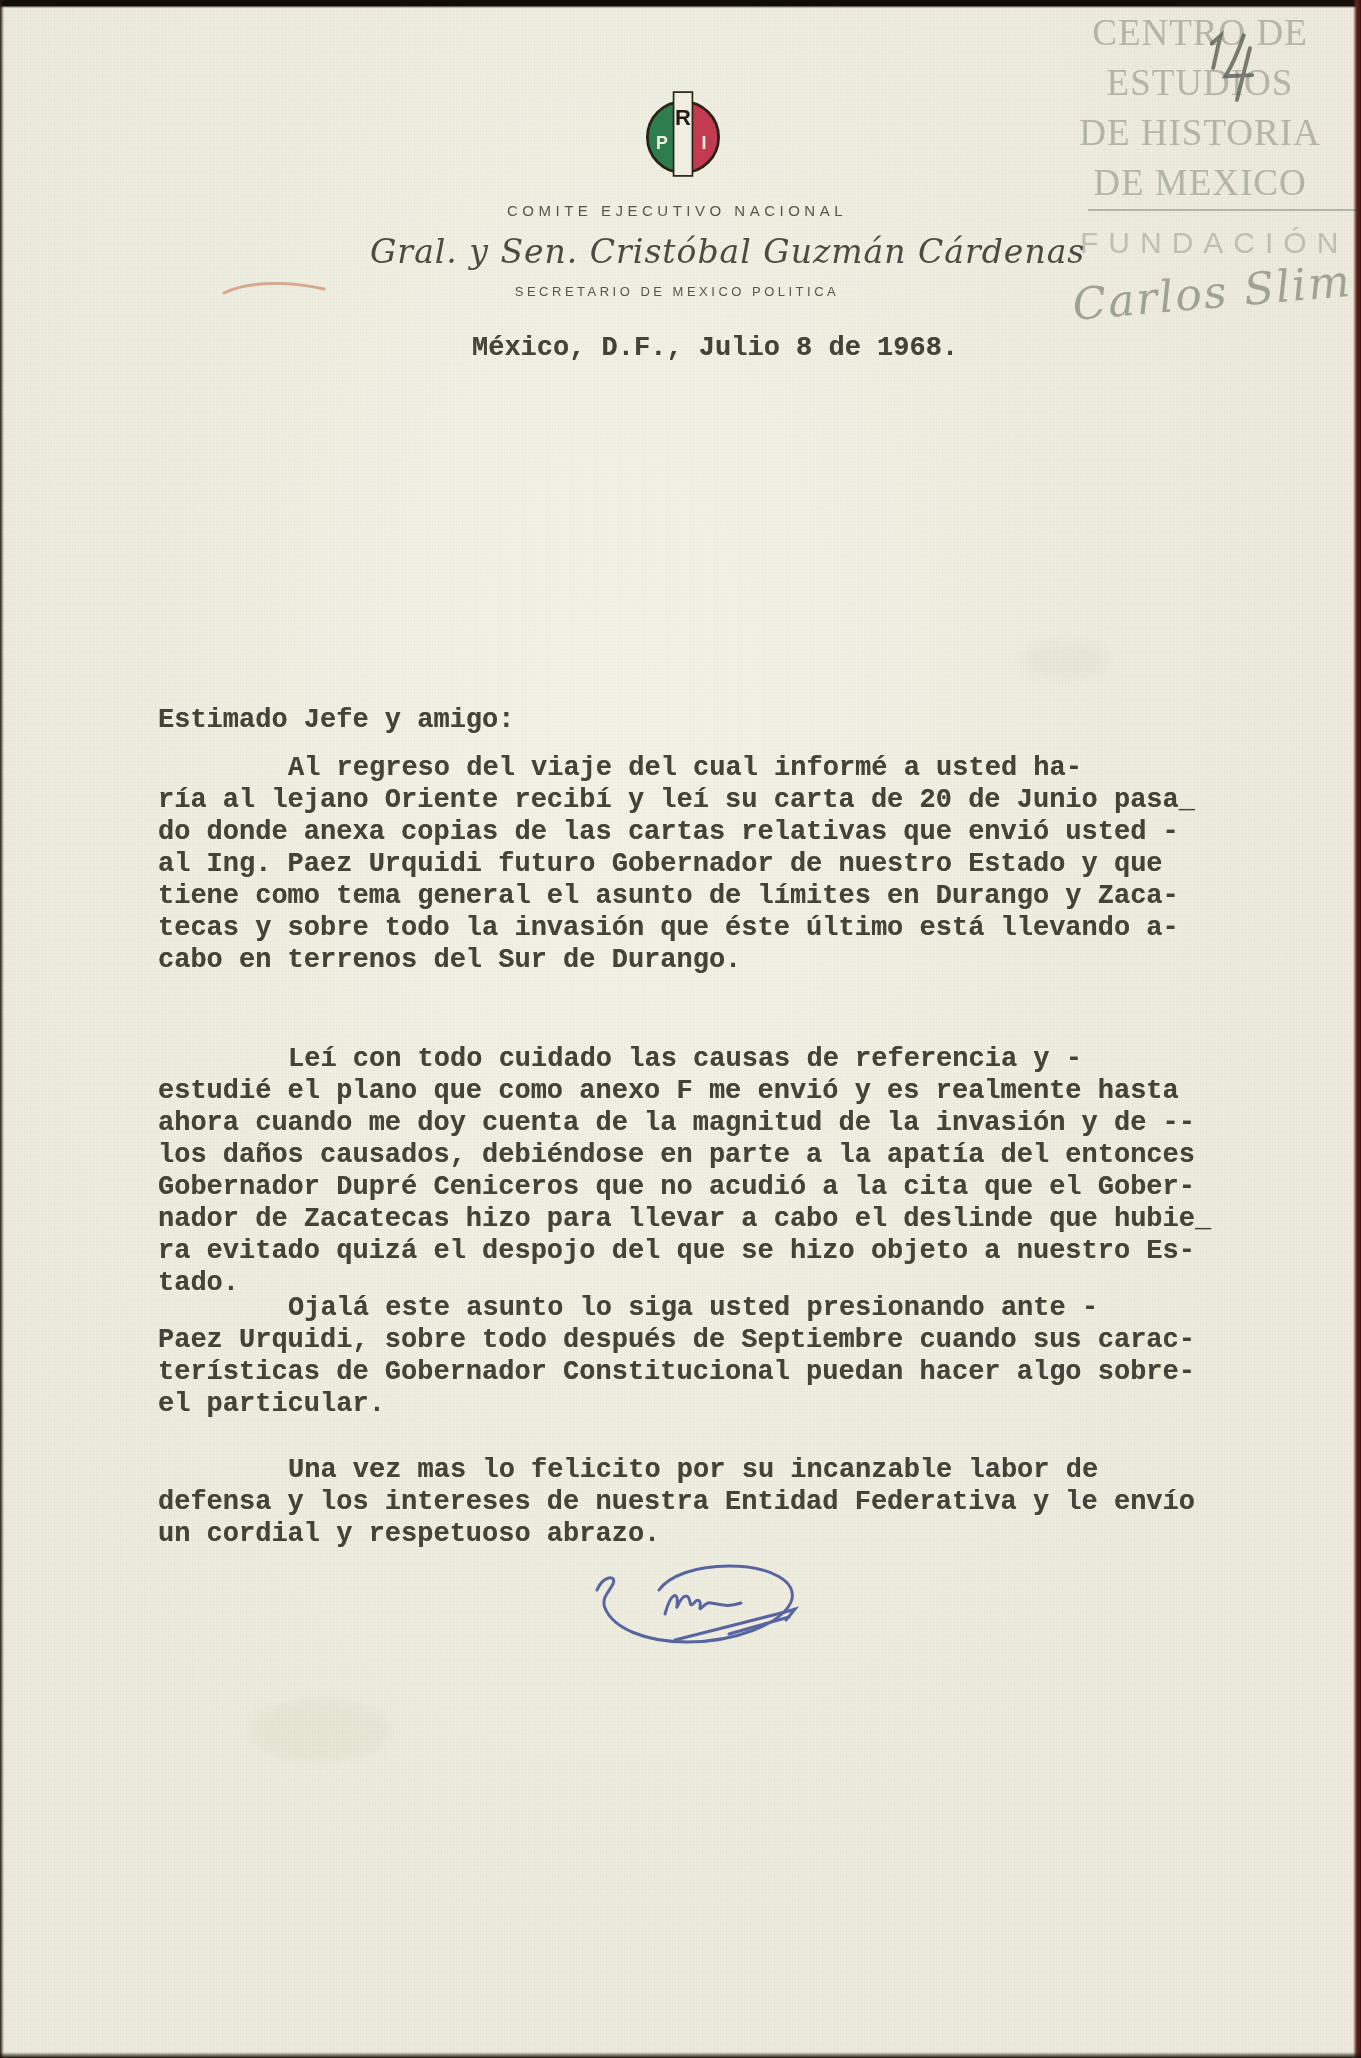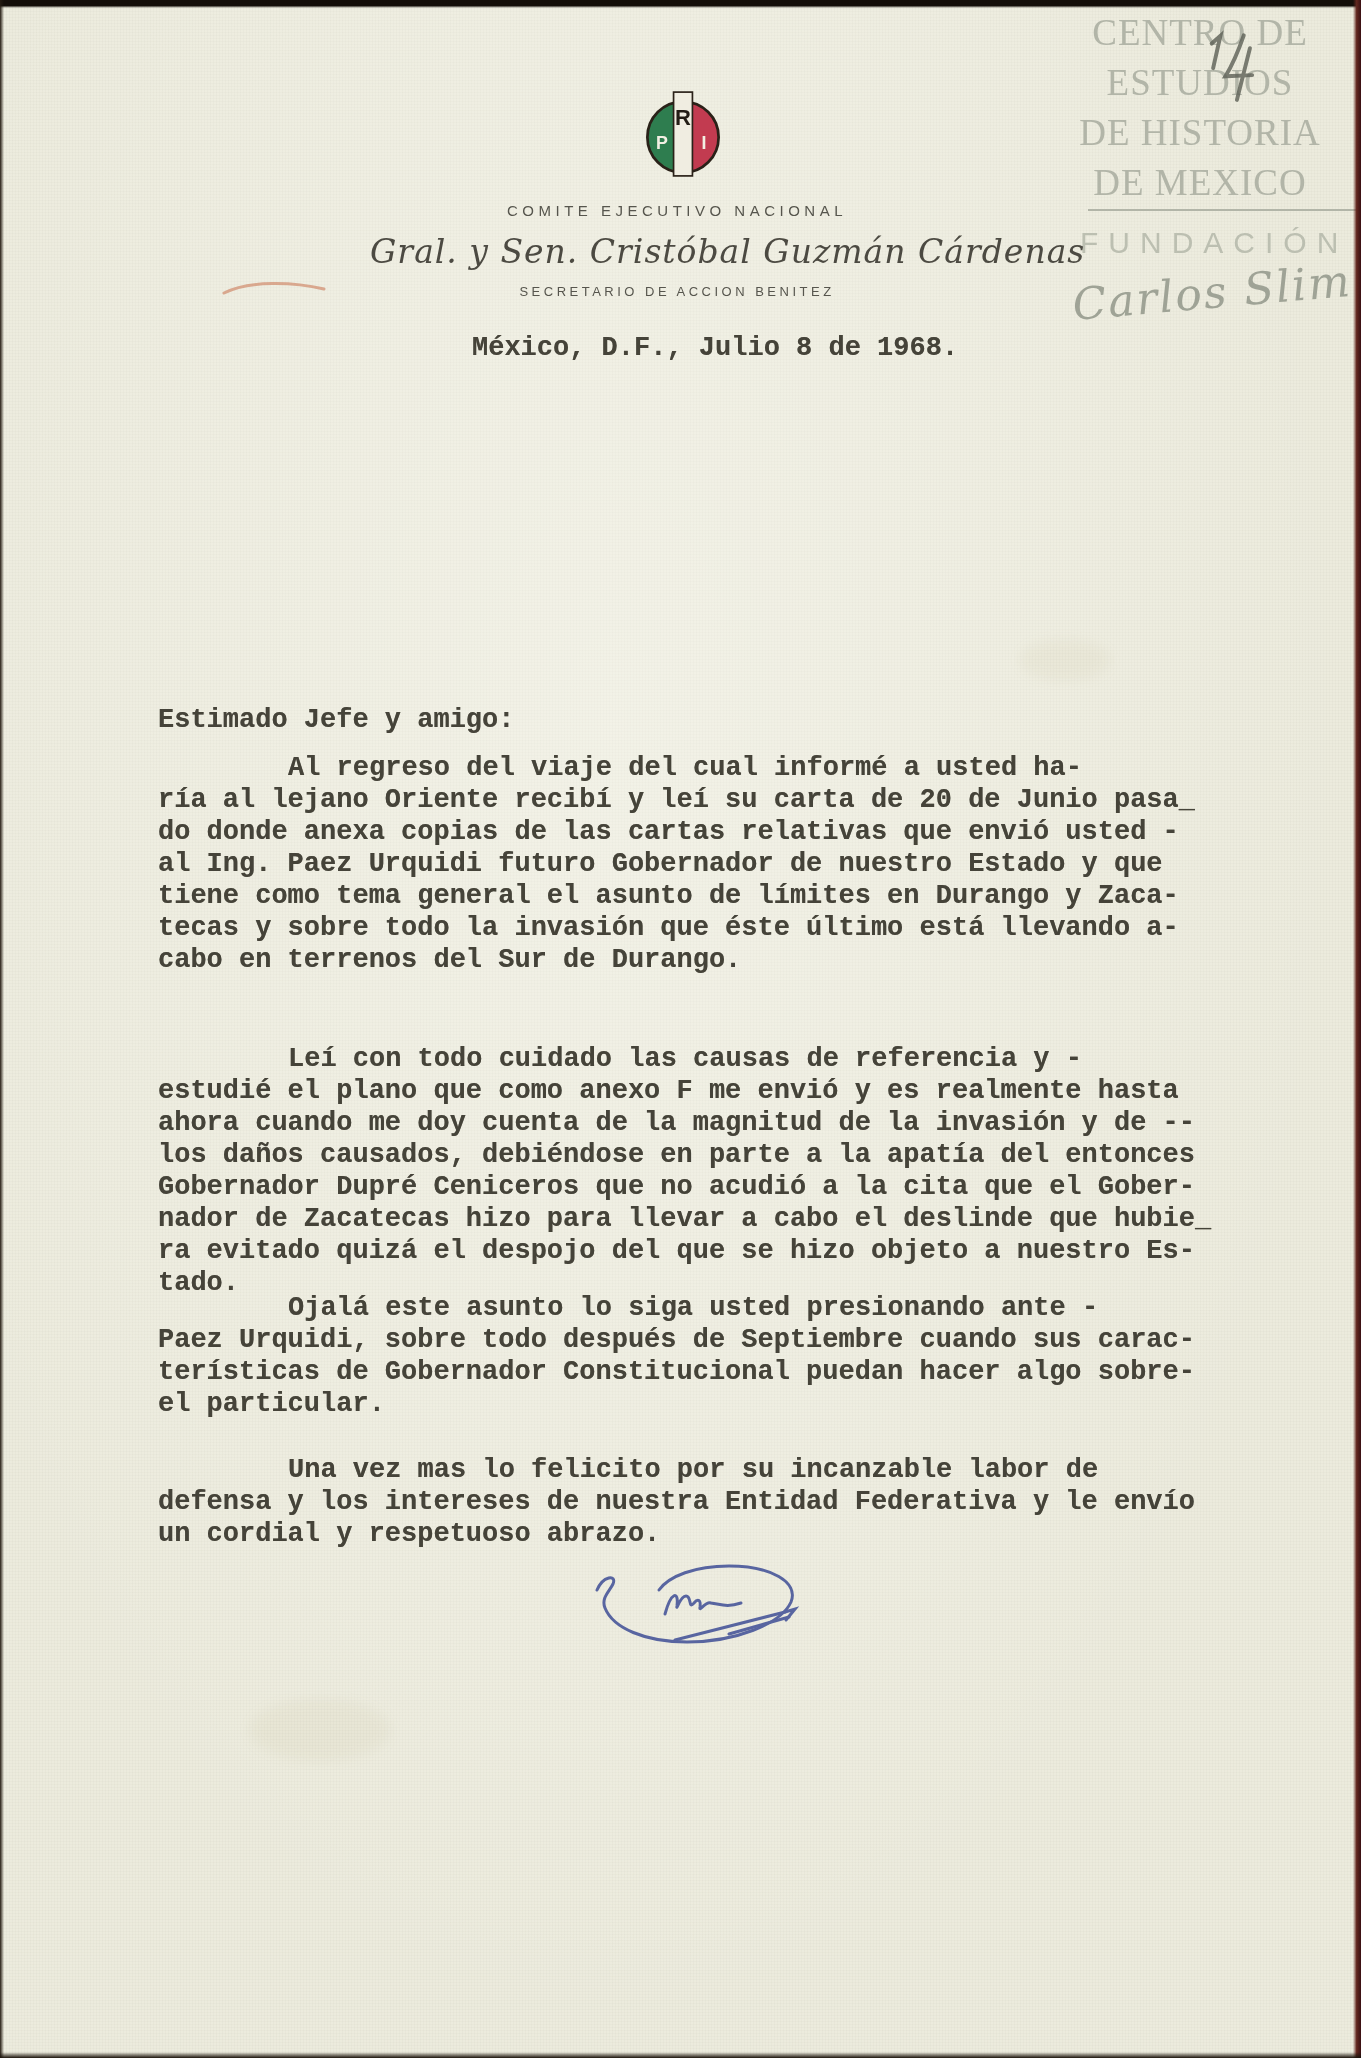--- a/index.html
+++ b/index.html
@@ -118,21 +118,21 @@
     </g>
     <circle cx="36" cy="45" r="34" fill="none" stroke="#2a2118" stroke-width="2.6"></circle>
     <rect x="27" y="2" width="18" height="80" fill="#f0ede1" stroke="#2a2118" stroke-width="1.6"></rect>
     <text x="16" y="56" text-anchor="middle" font-family="Liberation Sans, sans-serif" font-size="17" font-weight="bold" fill="#f2efe3">P</text>
     <text x="36" y="33" text-anchor="middle" font-family="Liberation Sans, sans-serif" font-size="21" font-weight="bold" fill="#231d15">R</text>
     <text x="56" y="56" text-anchor="middle" font-family="Liberation Sans, sans-serif" font-size="17" font-weight="bold" fill="#f2efe3">I</text>
   </svg>
 
   <div class="lh-org">COMITE EJECUTIVO NACIONAL</div>
   <div class="lh-name">Gral. y Sen. Cristóbal Guzmán Cárdenas</div>
-  <div class="lh-title">SECRETARIO DE ACCION BENITEZ</div>
+  <div class="lh-title">SECRETARIO DE MEXICO POLITICA</div>
 
   <svg class="red-mark" width="110" height="24" viewBox="0 0 110 24">
     <path d="M4,17 C30,4 74,6 104,13" fill="none" stroke="rgba(198,100,62,0.5)" stroke-width="3" stroke-linecap="round"></path>
   </svg>
 
   <div class="tw dateline">México, D.F., Julio 8 de 1968.</div>
   <div class="tw salutation">Estimado Jefe y amigo:</div>
   <div class="tw para p1">Al regreso del viaje del cual informé a usted ha-
 ría al lejano Oriente recibí y leí su carta de 20 de Junio pasa_
 do donde anexa copias de las cartas relativas que envió usted -

